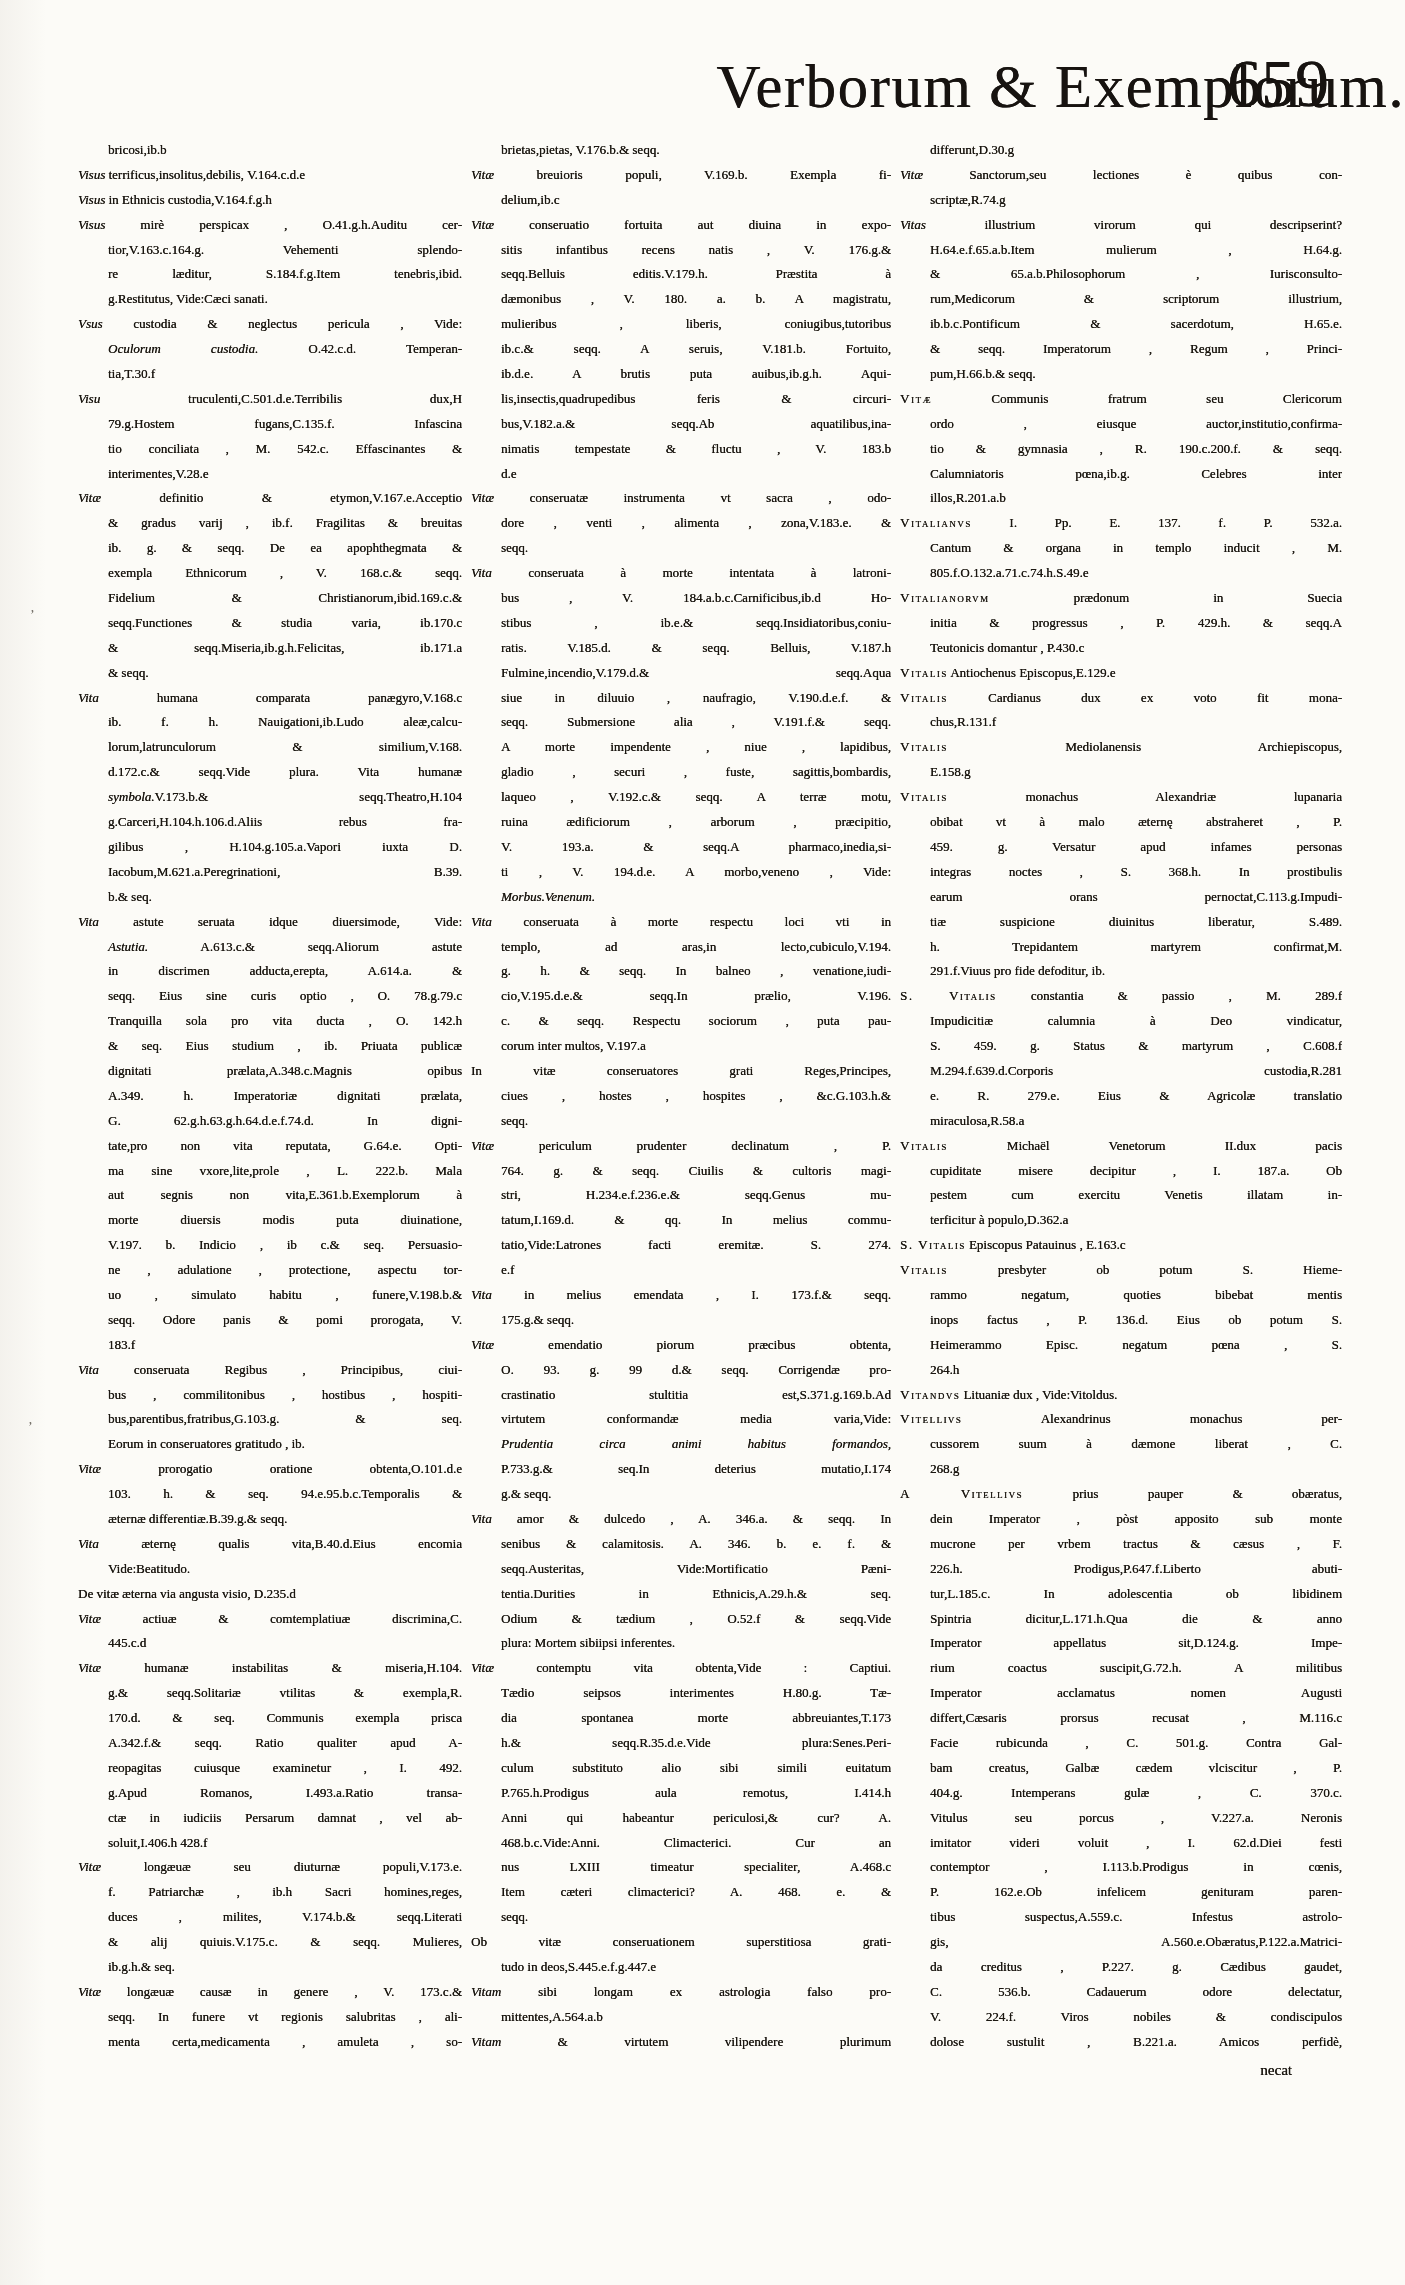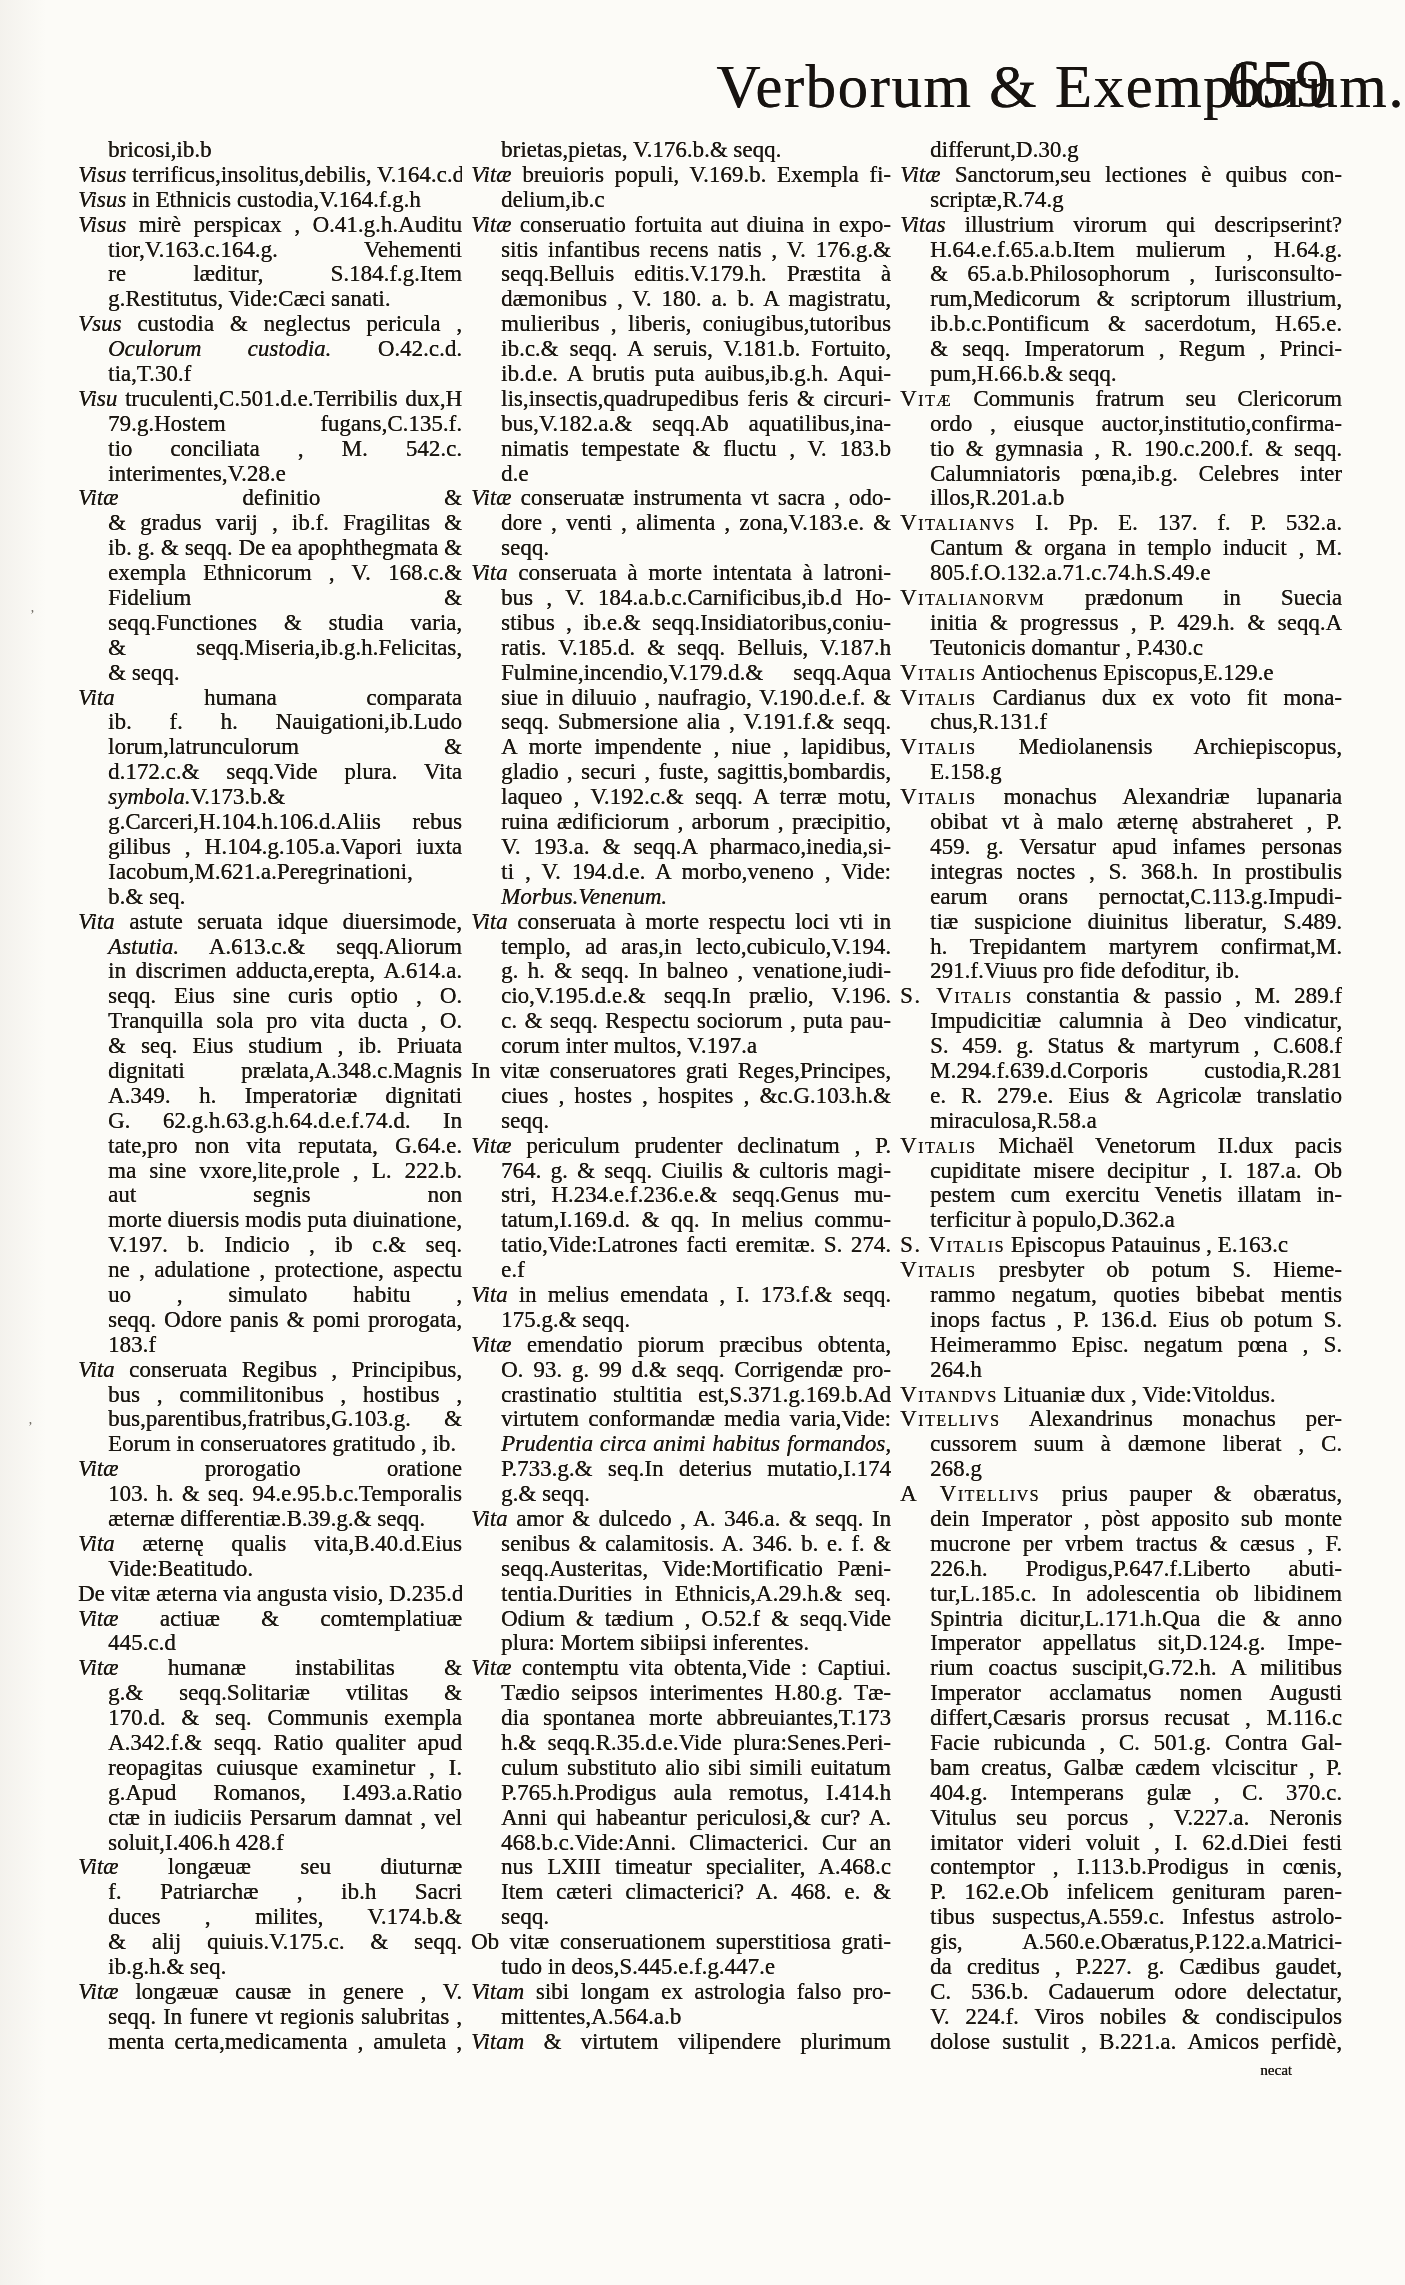--- a/index.html
+++ b/index.html
@@ -20,21 +20,21 @@
     position:absolute;left:16px;right:0;top:52px;text-align:right;
     font-size:61px;letter-spacing:1.5px;color:#171310;
     text-shadow:0.3px 0 0 currentColor;
   }
   .page-number{
     position:absolute;right:76px;top:44px;font-size:68px;color:#171310;
     text-shadow:0.3px 0 0 currentColor;
   }
   .cols{
     display:flex;column-gap:9px;padding-left:78px;padding-right:8px;
-    font-size:23px;
+    font-size:13px;
   }
   .col{flex:0 0 auto;}
   .col1{width:384px;}
   .col2{width:420px;}
   .col3{width:442px;}
   .line{
     height:24.9px;line-height:24.9px;overflow:hidden;white-space:nowrap;
     text-shadow:0.25px 0 0 currentColor;
   }
   .line.j{white-space:normal;text-align:justify;text-align-last:justify;}

